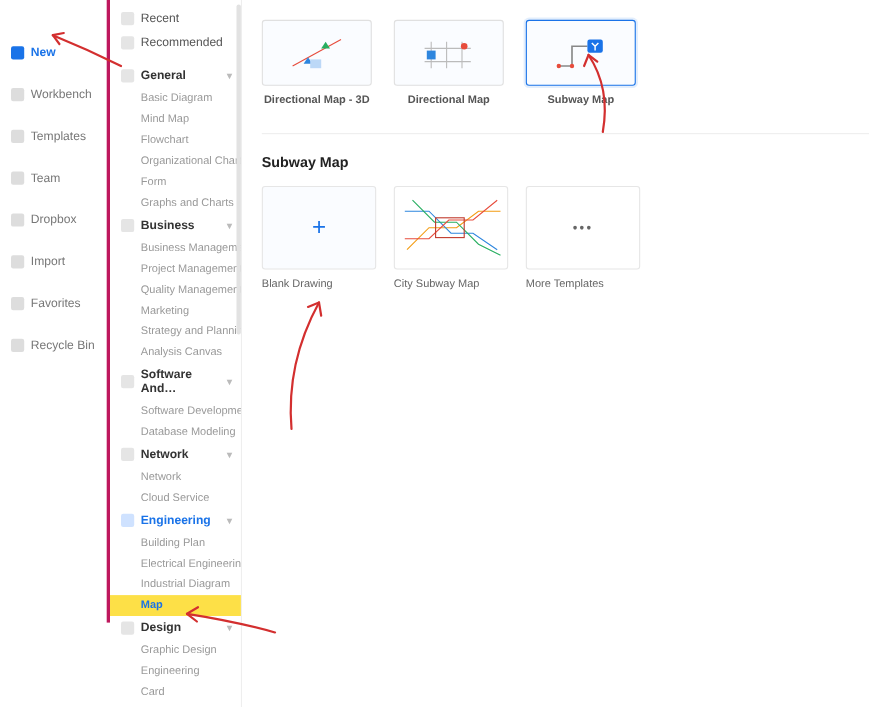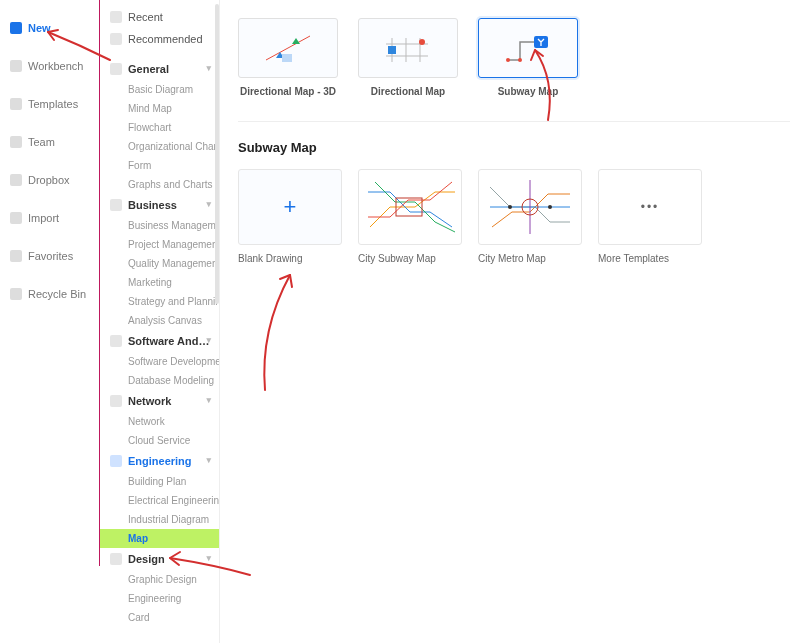--- a/index.html
+++ b/index.html
@@ -13,22 +13,22 @@
     overflow: hidden;
     position: relative;
   }
 
   
   .nav-left {
     position: absolute;
     left: 0; top: 0;
     width: 100px;
     height: 566px;
-    border-right: 1px solid #be185d;
-    padding-top: 16px;
+    border-right: 3px solid #be185d;
+    padding-top: 36px;
   }
   .nav-item {
     display: flex;
     align-items: center;
     padding: 6px 6px 6px 10px;
     margin-bottom: 14px;
     color: #777;
     font-size: 11px;
     cursor: pointer;
   }
@@ -48,21 +48,22 @@
     left: 100px; top: 0;
     width: 120px;
     height: 643px;
     overflow-y: auto;
     border-right: 1px solid #eee;
     padding-top: 6px;
     padding-bottom: 8px;
   }
   .cat-row {
     display: flex;
-    padding: 5px 0 5px 10px;
+    align-items: center;
+    padding: 5px 12px 5px 10px;
     color: #555;
     font-size: 11px;
     cursor: pointer;
     position: relative;
   }
   .cat-row.header { font-weight: 600; color: #333; }
   .cat-row.header .chev {
     position: absolute;
     right: 8px;
     color: #bbb;
@@ -77,21 +78,21 @@
   }
   .cat-sub {
     padding: 4px 4px 4px 28px;
     color: #999;
     font-size: 10px;
     cursor: pointer;
     white-space: nowrap;
     overflow: hidden;
   }
   .cat-sub.sel {
-    background: #bef264;
+    background: #fde047;
     color: #1a73e8;
     font-weight: 600;
   }
   .cat-row.eng { }
   .cat-row.eng .cat-label { color: #1a73e8; }
 
   
   .main {
     position: absolute;
     left: 232px; top: 0;
@@ -368,34 +369,20 @@
           <polyline points="10,55 30,35 55,35 75,20 95,20" stroke="#f39c12" fill="none"></polyline>
           <polyline points="8,20 30,20 50,40 70,40 92,55" stroke="#2e86de" fill="none"></polyline>
           <polyline points="15,10 35,30 55,30 75,50 95,60" stroke="#27ae60" fill="none"></polyline>
           <polyline points="8,45 30,45 48,28 70,28 92,10" stroke="#e74c3c" fill="none"></polyline>
           <rect x="36" y="26" width="26" height="18" stroke="#c0392b" fill="none"></rect>
         </svg>
       </div>
       <div class="label">City Subway Map</div>
     </div>
 
-    <div class="tmpl">
-      <div class="thumb">
-        <svg width="100" height="70">
-          <polyline points="10,15 30,35 55,35 70,50 90,50" stroke="#95a5a6" fill="none"></polyline>
-          <polyline points="12,55 32,40 50,40 68,22 90,22" stroke="#e67e22" fill="none"></polyline>
-          <polyline points="10,35 90,35" stroke="#2e86de" fill="none"></polyline>
-          <polyline points="50,8 50,62" stroke="#8e44ad" fill="none"></polyline>
-          <circle cx="50" cy="35" r="8" stroke="#c0392b" fill="none"></circle>
-          <circle cx="30" cy="35" r="2" fill="#333"></circle>
-            <circle cx="70" cy="35" r="2" fill="#333"></circle>
-        </svg>
-      </div>
-      <div class="label">City Metro Map</div>
-    </div>
 
     <div class="tmpl">
       <div class="thumb">
         <span style="color:#666;letter-spacing:2px">•••</span>
       </div>
       <div class="label">More Templates</div>
     </div>
 
   </div>
 </div>

